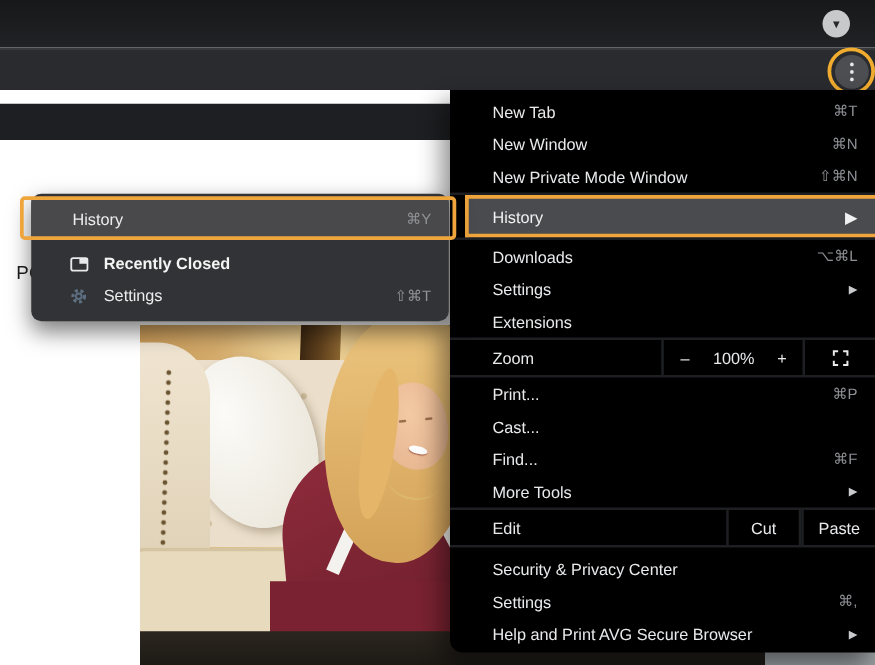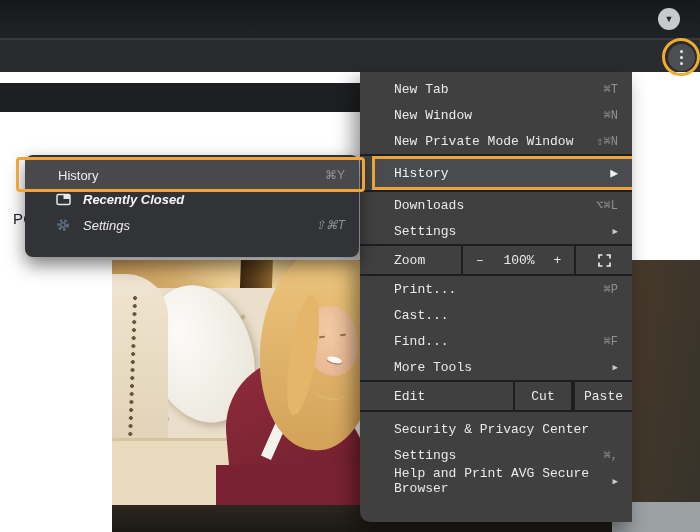--- a/index.html
+++ b/index.html
@@ -55,33 +55,33 @@
   .ph-sweater2{position:absolute;left:104px;top:205px;width:256px;height:70px;background:#7a2231;}
   .ph-vneck1{position:absolute;left:168px;top:106px;width:11px;height:96px;transform:rotate(24deg);background:#f4f2ee;}
   .ph-vneck2{position:absolute;left:228px;top:98px;width:11px;height:82px;transform:rotate(-28deg);background:#f4f2ee;}
   .ph-necklace{position:absolute;left:198px;top:110px;width:42px;height:28px;border:0;border-bottom:2px solid #dcb66c;border-radius:50%;transform:rotate(10deg);}
   .ph-bottomdark{position:absolute;left:0;bottom:0;width:525px;height:27px;background:linear-gradient(#2c261f,#1d1a15);}
   .ph-grey{position:absolute;left:500px;bottom:0;width:88px;height:30px;background:#9ba0a3;}
   
   .submenu{position:absolute;left:25px;top:155px;width:334px;height:102px;background:#323336;border-radius:8px;
     box-shadow:0 8px 18px rgba(0,0,0,.5);z-index:40;padding-top:3px;box-sizing:border-box;}
   .sm-hist{height:34px;background:#49494c;display:flex;align-items:center;padding:0 14px 0 33px;}
-  .sm-row{height:26px;display:flex;align-items:flex-start;padding:0 14px 0 30px;font-style:italic;}
+  .sm-row{height:26px;display:flex;align-items:flex-end;padding:0 14px 0 30px;}
   .sm-row:first-of-type{margin-top:8px;}
   .sm-label{font-size:13px;color:#ededee;}
   .sm-label.bold{font-weight:bold;color:#f4f4f5;}
   .sm-sc{margin-left:auto;font-size:12px;color:#909295;}
   .sm-ic{width:16px;height:14px;margin-right:12px;display:flex;align-items:center;justify-content:center;}
   
   .hl-left{position:absolute;left:16px;top:157px;width:349px;height:35px;border:3px solid #efa53c;border-radius:4px;
     box-sizing:border-box;z-index:60;pointer-events:none;}
   
-  .menu{position:absolute;left:360px;top:72px;width:272px;height:450px;background:#404040;z-index:30;
+  .menu{position:absolute;left:360px;top:72px;width:340px;height:450px;background:#000000;z-index:30;
     border-radius:0 0 0 10px;box-shadow:-6px 10px 20px rgba(0,0,0,.45);padding-top:4px;box-sizing:border-box;
-    display:flex;flex-direction:column;font-family:Liberation Mono, monospace;}
+    display:flex;flex-direction:column;}
   .mrow{height:26px;min-height:26px;display:flex;align-items:center;padding:0 14px 0 34px;font-size:13px;color:#e9eaec;}
   .mrow .sc{margin-left:auto;font-size:12px;color:#8e9094;}
   .mrow .arrow,.zrow .arrow{margin-left:auto;font-size:9px;color:#c9cacc;}
   .msep{height:2px;min-height:2px;background:#1e1f22;}
   .menu-hist{height:34px;min-height:34px;margin-left:12px;border:3px solid #efa53c;border-right:none;background:#4a4b4e;
     display:flex;align-items:center;padding:0 14px 0 19px;font-size:13px;color:#f0f1f2;box-sizing:border-box;}
   .zrow,.erow{height:28px;min-height:28px;display:flex;align-items:stretch;font-size:13px;color:#e9eaec;}
   .zlbl,.elbl{flex:1;display:flex;align-items:center;padding-left:34px;border-radius:11px;}
   .vsep{width:2px;background:#1e1f22;}
   .zcell{display:flex;align-items:center;justify-content:center;}
@@ -213,20 +213,23 @@
   </div>
   <div class="msep"></div>
   <div class="mrow">
     <span>Downloads</span>
     <span class="sc">⌥⌘L</span>
   </div>
   <div class="mrow">
     <span>Settings</span>
     <span class="arrow">▶</span>
   </div>
+  <div class="mrow">
+    <span>Extensions</span>
+  </div>
   <div class="msep"></div>
   <div class="zrow">
     <div class="zlbl">
         <span>Zoom</span>
       </div>
     <div class="vsep"></div>
     <div class="zcell zminus">
         <span>–</span>
       </div>
     <div class="zcell zlevel">

